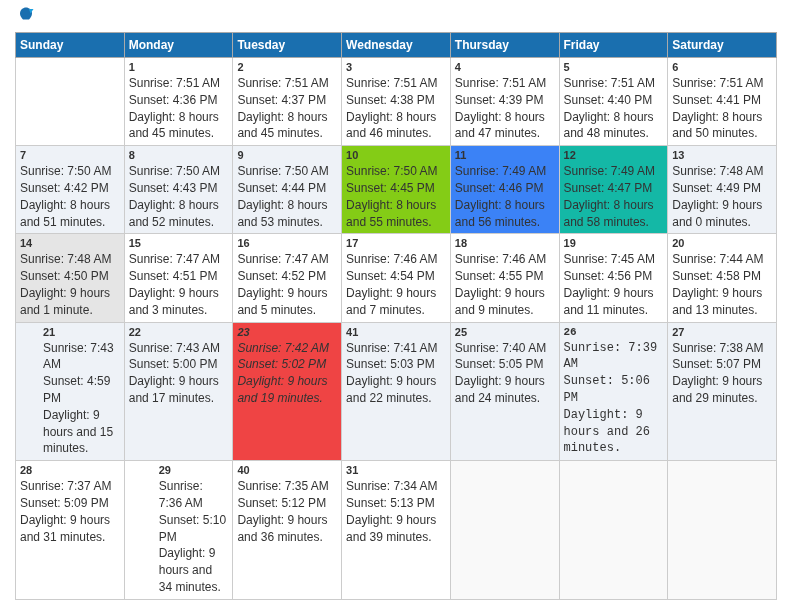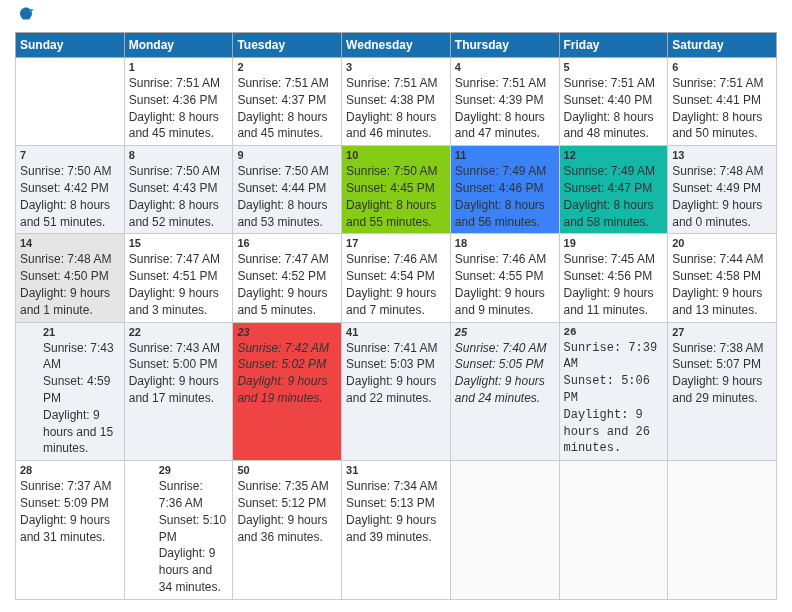--- a/index.html
+++ b/index.html
@@ -170,28 +170,28 @@
           <td style="background: rgb(255, 255, 255);"><span class="day-num">17</span><span class="day-info">Sunrise: 7:46 AM<br>Sunset: 4:54 PM<br>Daylight: 9 hours and 7 minutes.</span></td>
           <td style="background: rgb(255, 255, 255);"><span class="day-num">18</span><span class="day-info">Sunrise: 7:46 AM<br>Sunset: 4:55 PM<br>Daylight: 9 hours and 9 minutes.</span></td>
           <td style="background: rgb(255, 255, 255);"><span class="day-num">19</span><span class="day-info">Sunrise: 7:45 AM<br>Sunset: 4:56 PM<br>Daylight: 9 hours and 11 minutes.</span></td>
           <td style="background: rgb(255, 255, 255);"><span class="day-num">20</span><span class="day-info">Sunrise: 7:44 AM<br>Sunset: 4:58 PM<br>Daylight: 9 hours and 13 minutes.</span></td>
         </tr>
         <tr>
           <td class="alt-row" style="background: rgb(238, 242, 247); padding-left: 27px;"><span class="day-num">21</span><span class="day-info">Sunrise: 7:43 AM<br>Sunset: 4:59 PM<br>Daylight: 9 hours and 15 minutes.</span></td>
           <td class="alt-row" style="background: rgb(238, 242, 247);"><span class="day-num">22</span><span class="day-info">Sunrise: 7:43 AM<br>Sunset: 5:00 PM<br>Daylight: 9 hours and 17 minutes.</span></td>
           <td class="alt-row" style="background: #ef4444; font-style: italic;"><span class="day-num">23</span><span class="day-info">Sunrise: 7:42 AM<br>Sunset: 5:02 PM<br>Daylight: 9 hours and 19 minutes.</span></td>
           <td class="alt-row" style="background: rgb(238, 242, 247);"><span class="day-num">41</span><span class="day-info">Sunrise: 7:41 AM<br>Sunset: 5:03 PM<br>Daylight: 9 hours and 22 minutes.</span></td>
-          <td class="alt-row" style="background: rgb(238, 242, 247); font-style: italic;"><span class="day-num">25</span><span class="day-info">Sunrise: 7:40 AM<br>Sunset: 5:05 PM<br>Daylight: 9 hours and 24 minutes.</span></td>
+          <td class="alt-row" style="background: rgb(238, 242, 247);"><span class="day-num">25</span><span class="day-info">Sunrise: 7:40 AM<br>Sunset: 5:05 PM<br>Daylight: 9 hours and 24 minutes.</span></td>
           <td class="alt-row" style="background: rgb(238, 242, 247); font-family: Liberation Mono, monospace;"><span class="day-num">26</span><span class="day-info">Sunrise: 7:39 AM<br>Sunset: 5:06 PM<br>Daylight: 9 hours and 26 minutes.</span></td>
           <td class="alt-row" style="background: rgb(238, 242, 247);"><span class="day-num">27</span><span class="day-info">Sunrise: 7:38 AM<br>Sunset: 5:07 PM<br>Daylight: 9 hours and 29 minutes.</span></td>
         </tr>
         <tr>
           <td style="background: rgb(255, 255, 255);"><span class="day-num">28</span><span class="day-info">Sunrise: 7:37 AM<br>Sunset: 5:09 PM<br>Daylight: 9 hours and 31 minutes.</span></td>
           <td style="background: rgb(255, 255, 255); padding-left: 34px;"><span class="day-num">29</span><span class="day-info">Sunrise: 7:36 AM<br>Sunset: 5:10 PM<br>Daylight: 9 hours and 34 minutes.</span></td>
-          <td style="background: rgb(255, 255, 255);"><span class="day-num">50</span><span class="day-info">Sunrise: 7:35 AM<br>Sunset: 5:12 PM<br>Daylight: 9 hours and 36 minutes.</span></td>
+          <td style="background: rgb(255, 255, 255);"><span class="day-num">40</span><span class="day-info">Sunrise: 7:35 AM<br>Sunset: 5:12 PM<br>Daylight: 9 hours and 36 minutes.</span></td>
           <td style="background: rgb(255, 255, 255);"><span class="day-num">31</span><span class="day-info">Sunrise: 7:34 AM<br>Sunset: 5:13 PM<br>Daylight: 9 hours and 39 minutes.</span></td>
           <td class="empty"></td>
           <td class="empty"></td>
           <td class="empty"></td>
         </tr>
       </tbody>
   </table>
 </div>
 
 </body></html>

